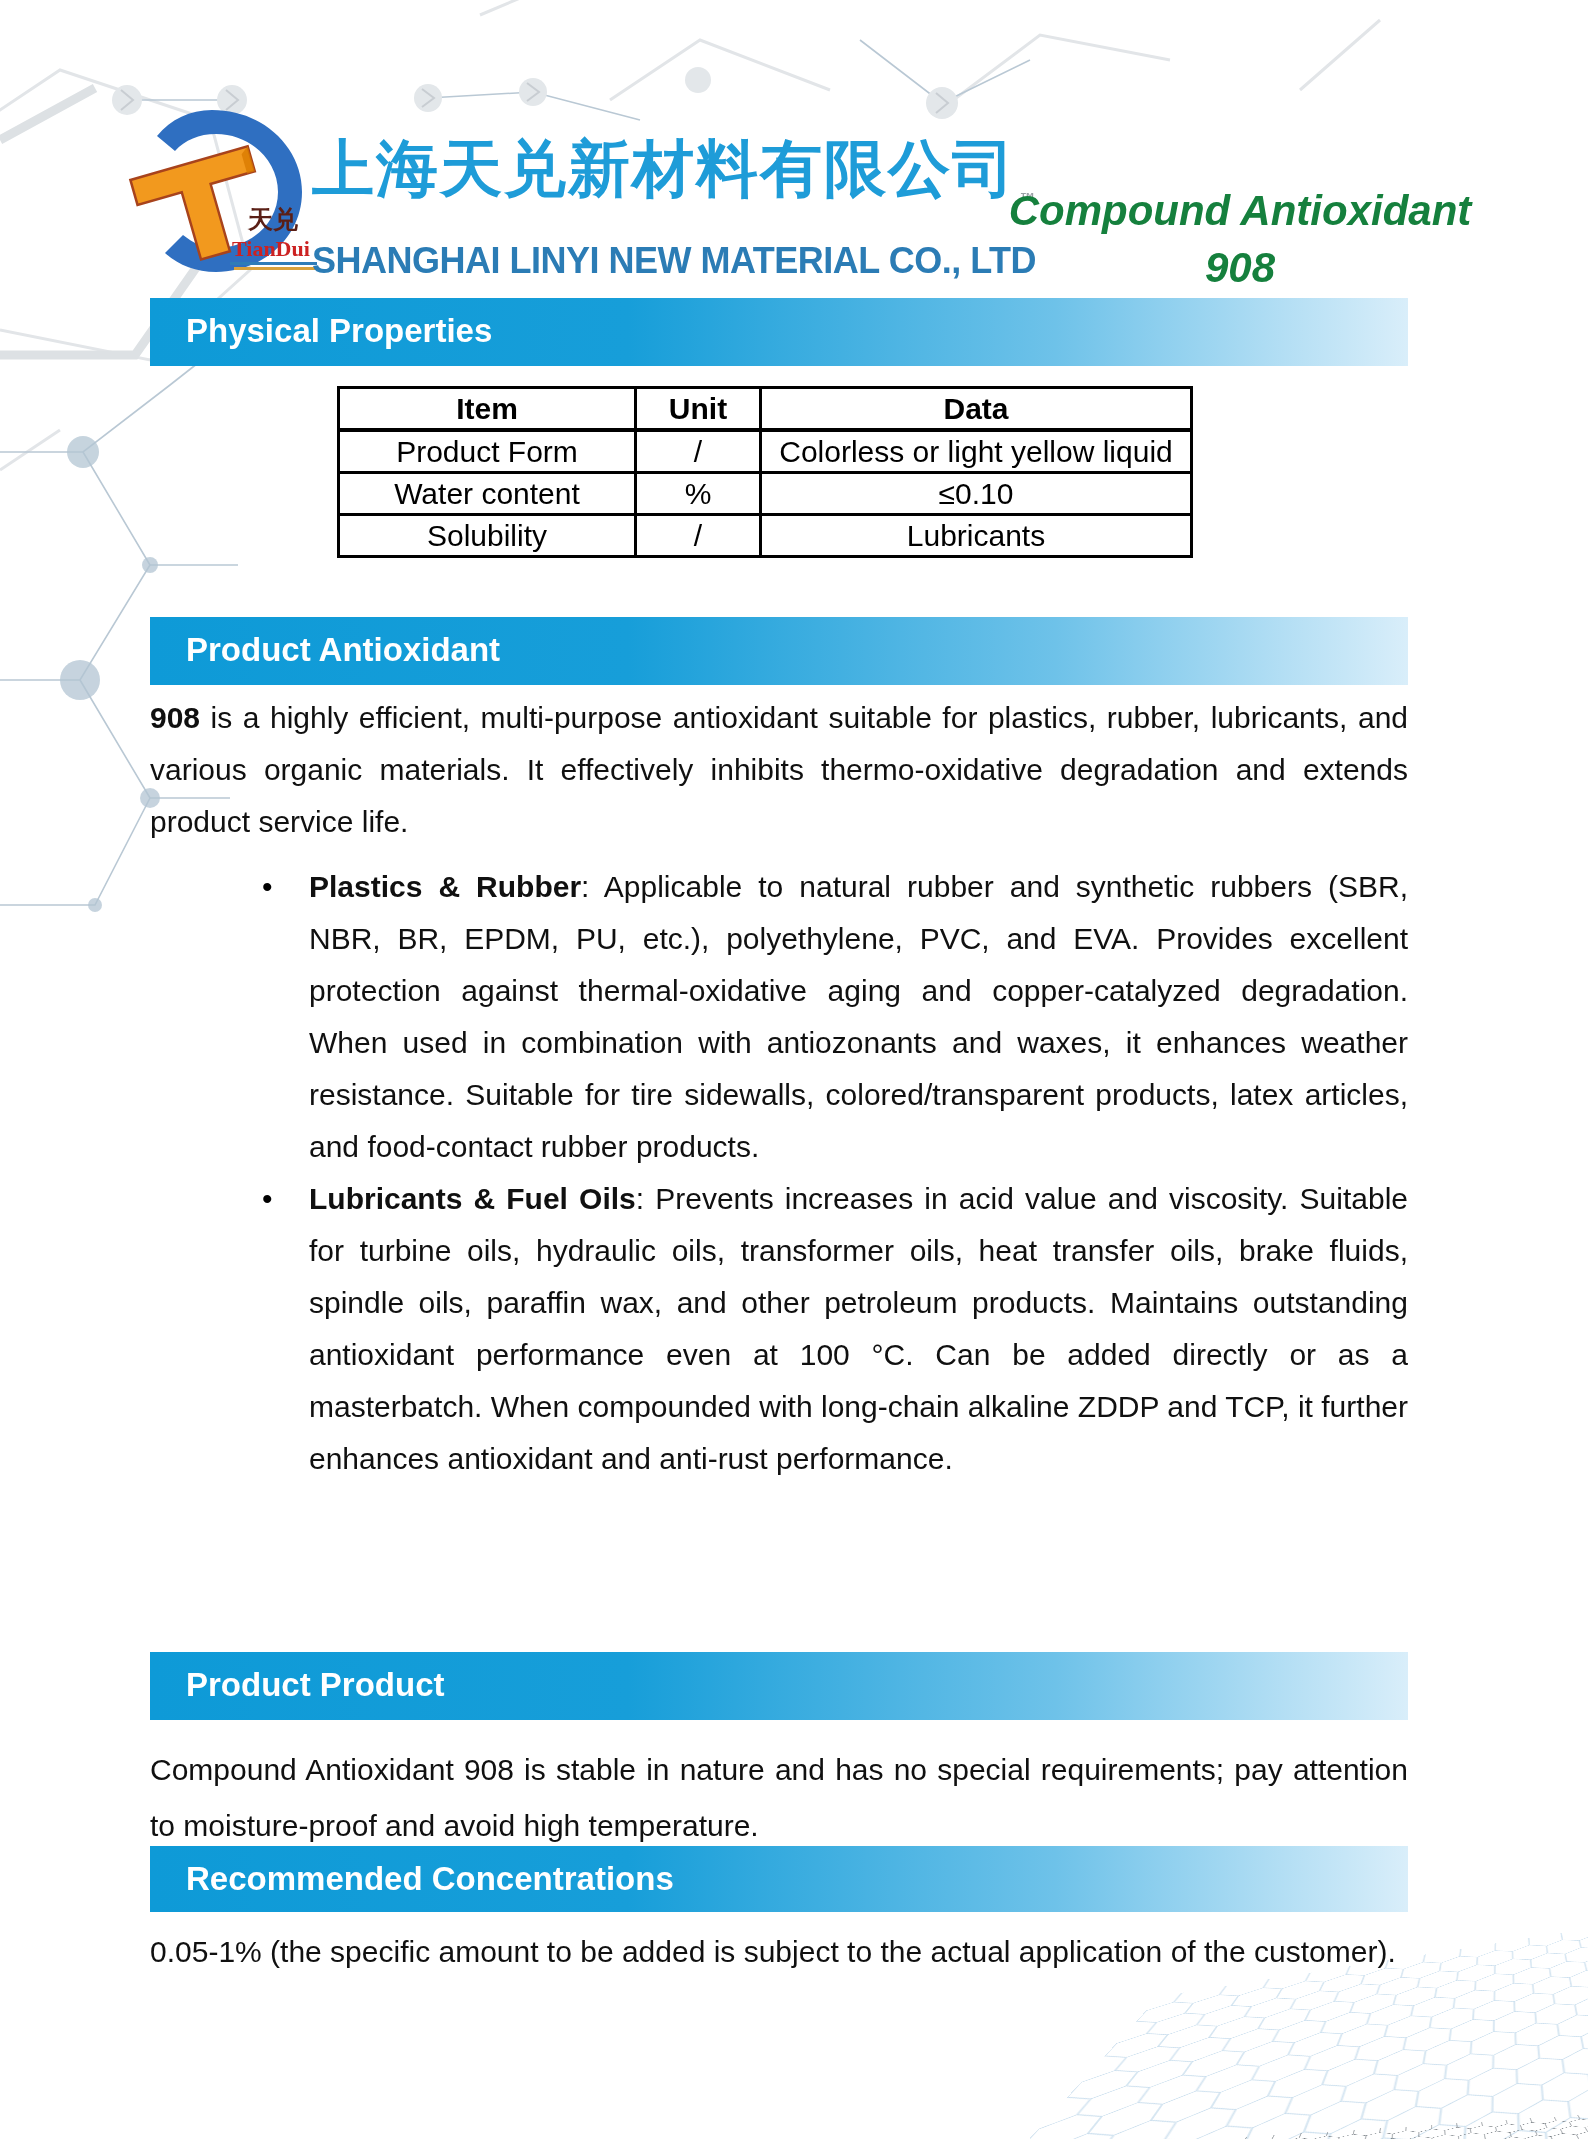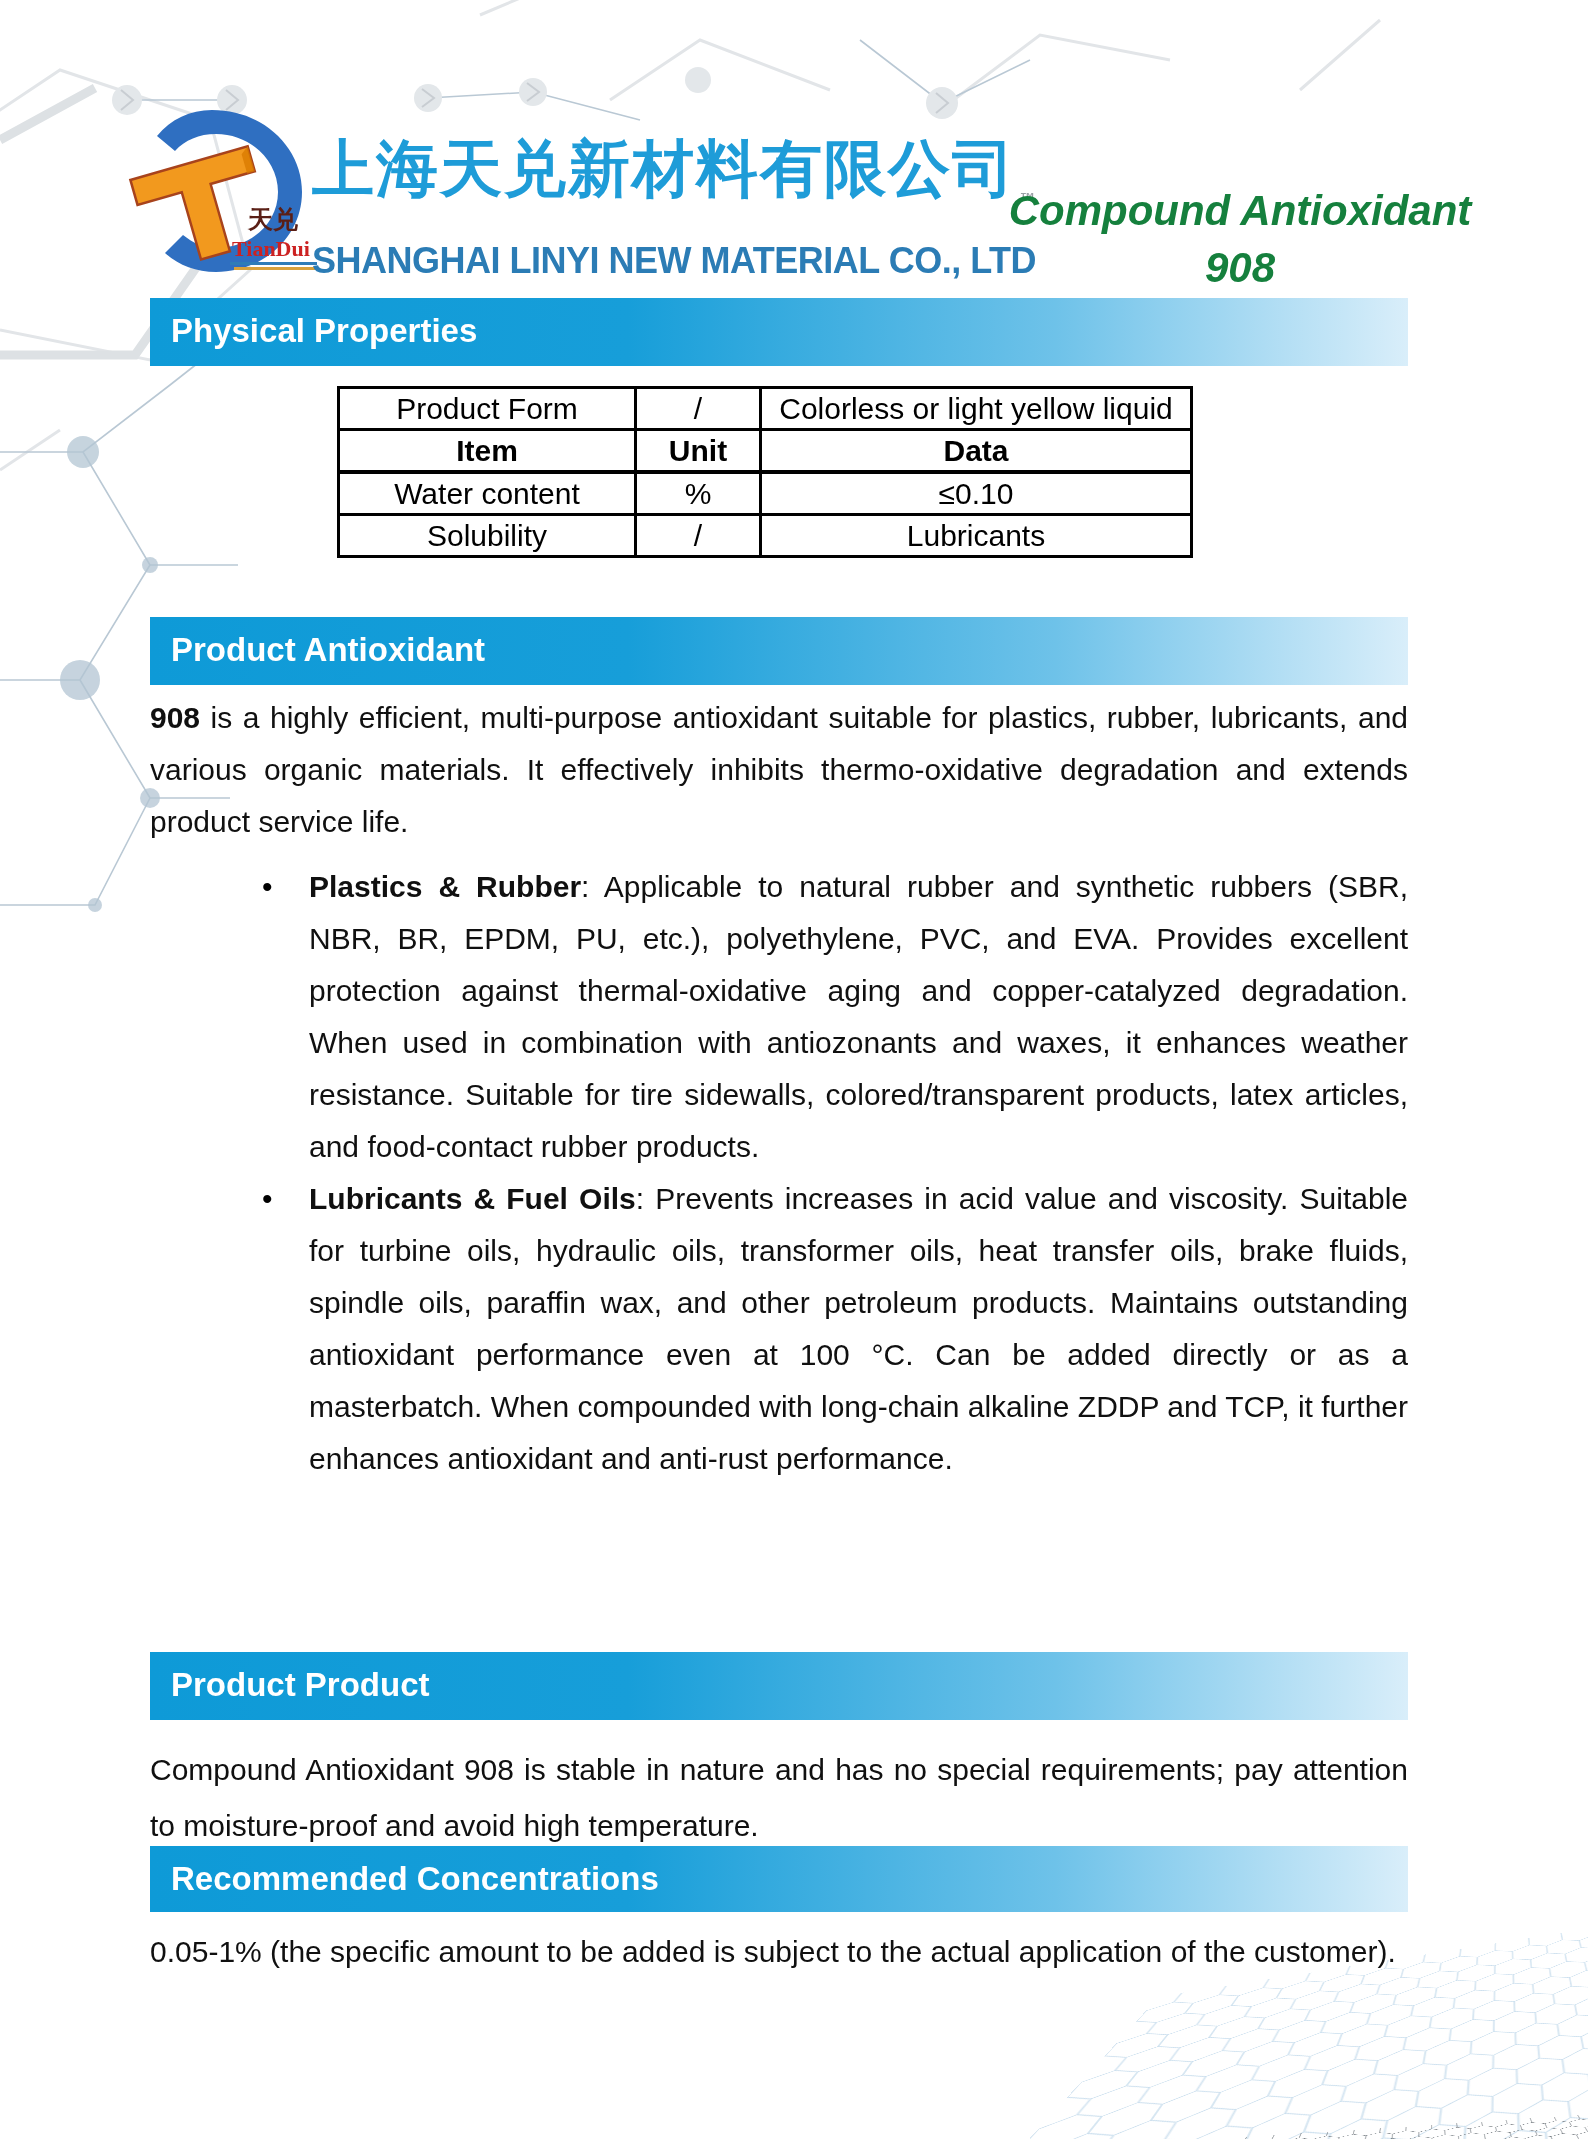--- a/index.html
+++ b/index.html
@@ -33,21 +33,21 @@
     letter-spacing:-0.5px;white-space:nowrap;
   }
   .product-title{
     left:1005px;top:182px;width:470px;text-align:center;
     font-size:42px;font-weight:bold;font-style:italic;line-height:57px;color:#15803d;
   }
   
   .section-bar{
     left:150px;width:1258px;height:68px;box-sizing:border-box;
     background:linear-gradient(90deg,#0e9ad7 0%,#179ed9 38%,#6ec2e9 72%,#d9eefa 100%);
-    color:#ffffff;font-size:33px;font-weight:bold;line-height:66px;padding-left:21px;
+    color:#ffffff;font-size:33px;font-weight:bold;line-height:66px;padding-left:36px;
   }
   #bar-physical{top:298px;}
   #bar-applications{top:617px;}
   #bar-storage{top:1652px;}
   #bar-concentration{top:1846px;height:66px;}
   
   .ptable{
     left:337px;top:386px;width:853px;border-collapse:collapse;table-layout:fixed;
     font-size:30px;color:#000;background:#fff;
   }
@@ -169,28 +169,28 @@
 <div class="abs section-bar" id="bar-physical">Physical Properties</div>
 
 <table class="abs ptable">
   <colgroup>
       <col style="width:297px">
       <col style="width:125px">
       <col style="width:431px">
     </colgroup>
   <tbody>
       <tr>
+    <th>Item</th>
+    <th>Unit</th>
+    <th>Data</th>
+  </tr>
+  <tr>
     <td>Product Form</td>
     <td>/</td>
     <td>Colorless or light yellow liquid</td>
-  </tr>
-  <tr>
-    <th>Item</th>
-    <th>Unit</th>
-    <th>Data</th>
   </tr>
   <tr>
     <td>Water content</td>
     <td>%</td>
     <td>≤0.10</td>
   </tr>
   <tr>
     <td>Solubility</td>
     <td>/</td>
     <td>Lubricants</td>

